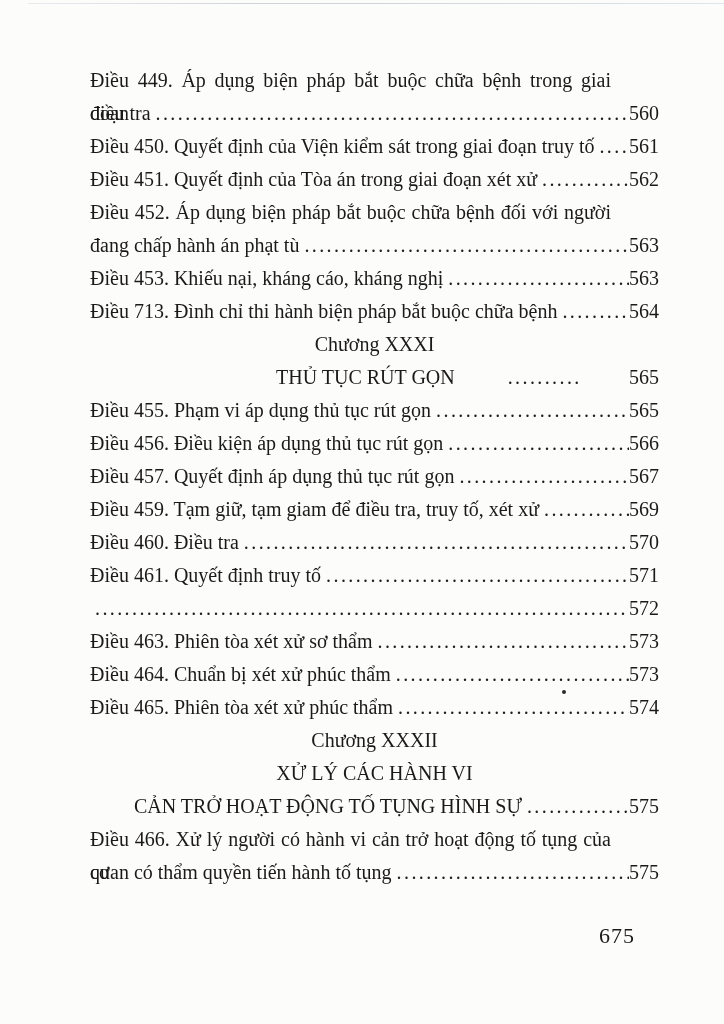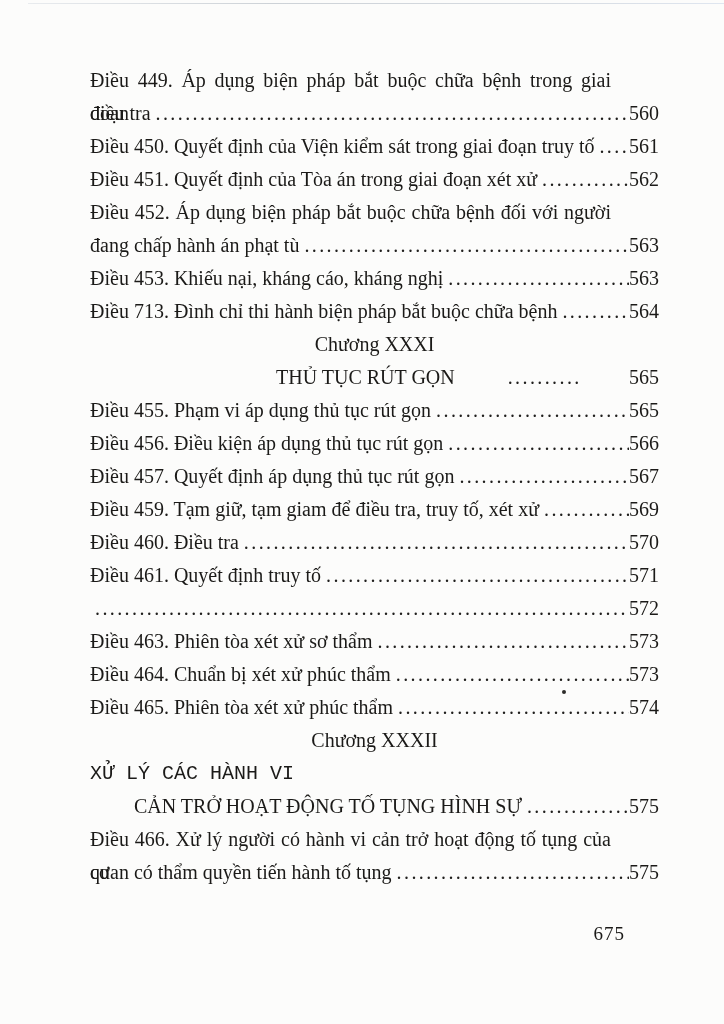--- a/index.html
+++ b/index.html
@@ -57,29 +57,29 @@
     white-space: normal;
   }
   
   .chapter {
     display: block;
     text-align: center;
   }
   
   .chapter-title-center {
     display: block;
-    font-family: Liberation Mono, monospace;
+    text-align: center;
   }
   
   .chapter-title-indent-lg { padding-left: 186px; gap: 48px; }
   .chapter-title-indent-sm { padding-left: 44px; }
   .folio {
     position: absolute;
-    top: 923px; right: 99px;
-    font-size: 19px;
+    top: 923px; right: 89px;
+    font-size: 22px;
     letter-spacing: 1px;
     margin-left: 20px;
   }
   .speck {
     position: absolute;
     left: 562px; top: 690px;
     width: 4px; height: 4px;
     border-radius: 50%;
     background: #2c2b29;
   }

